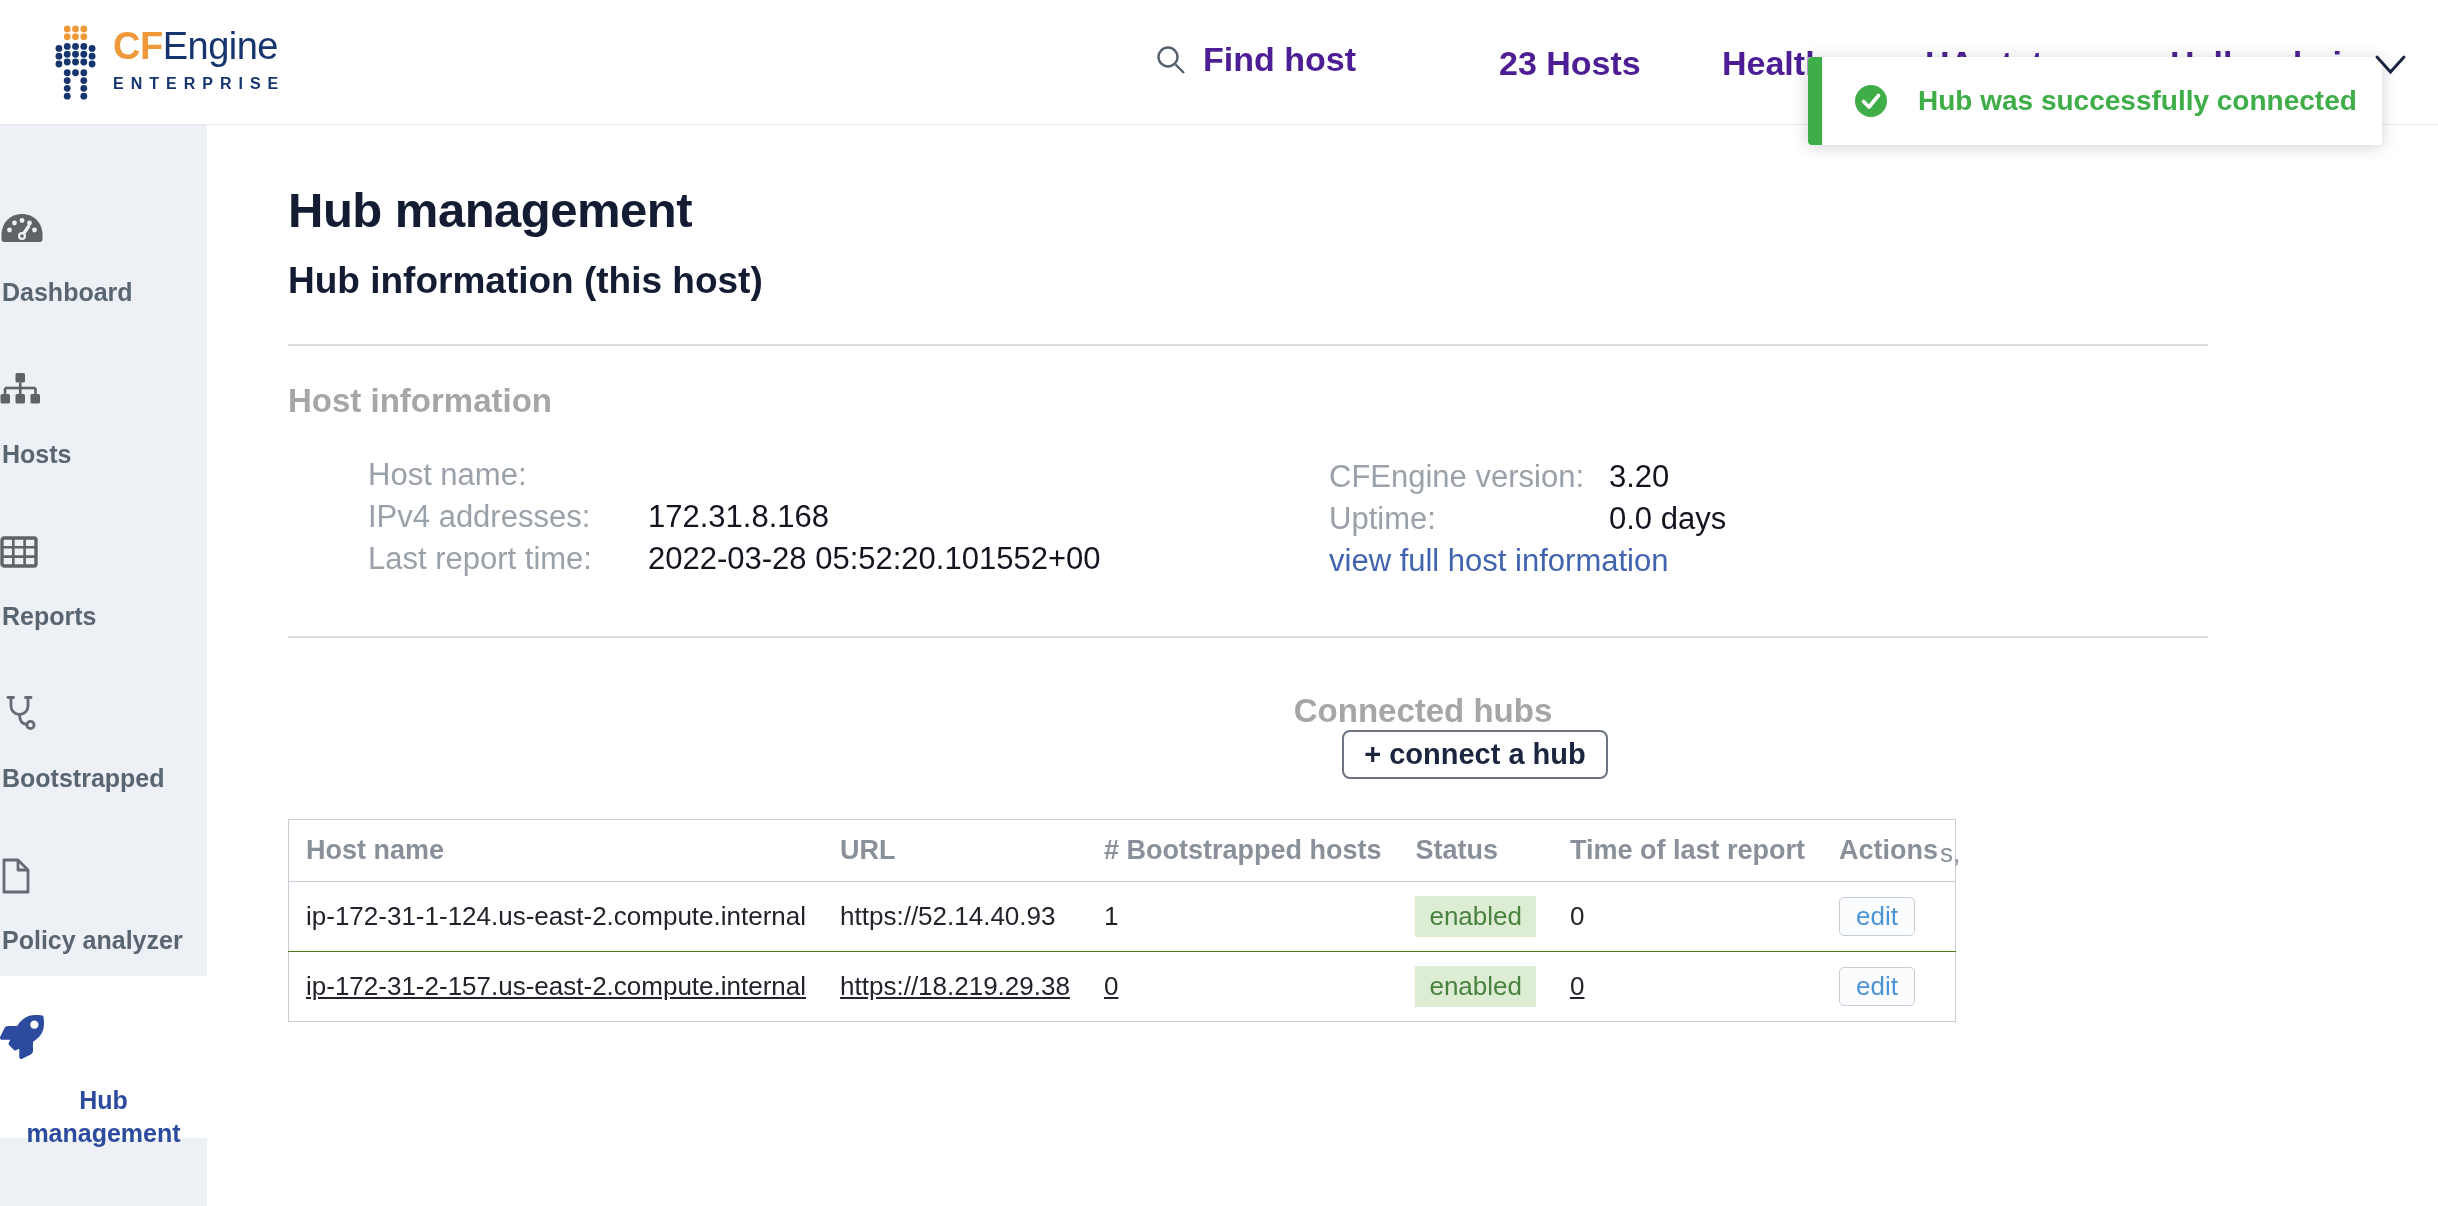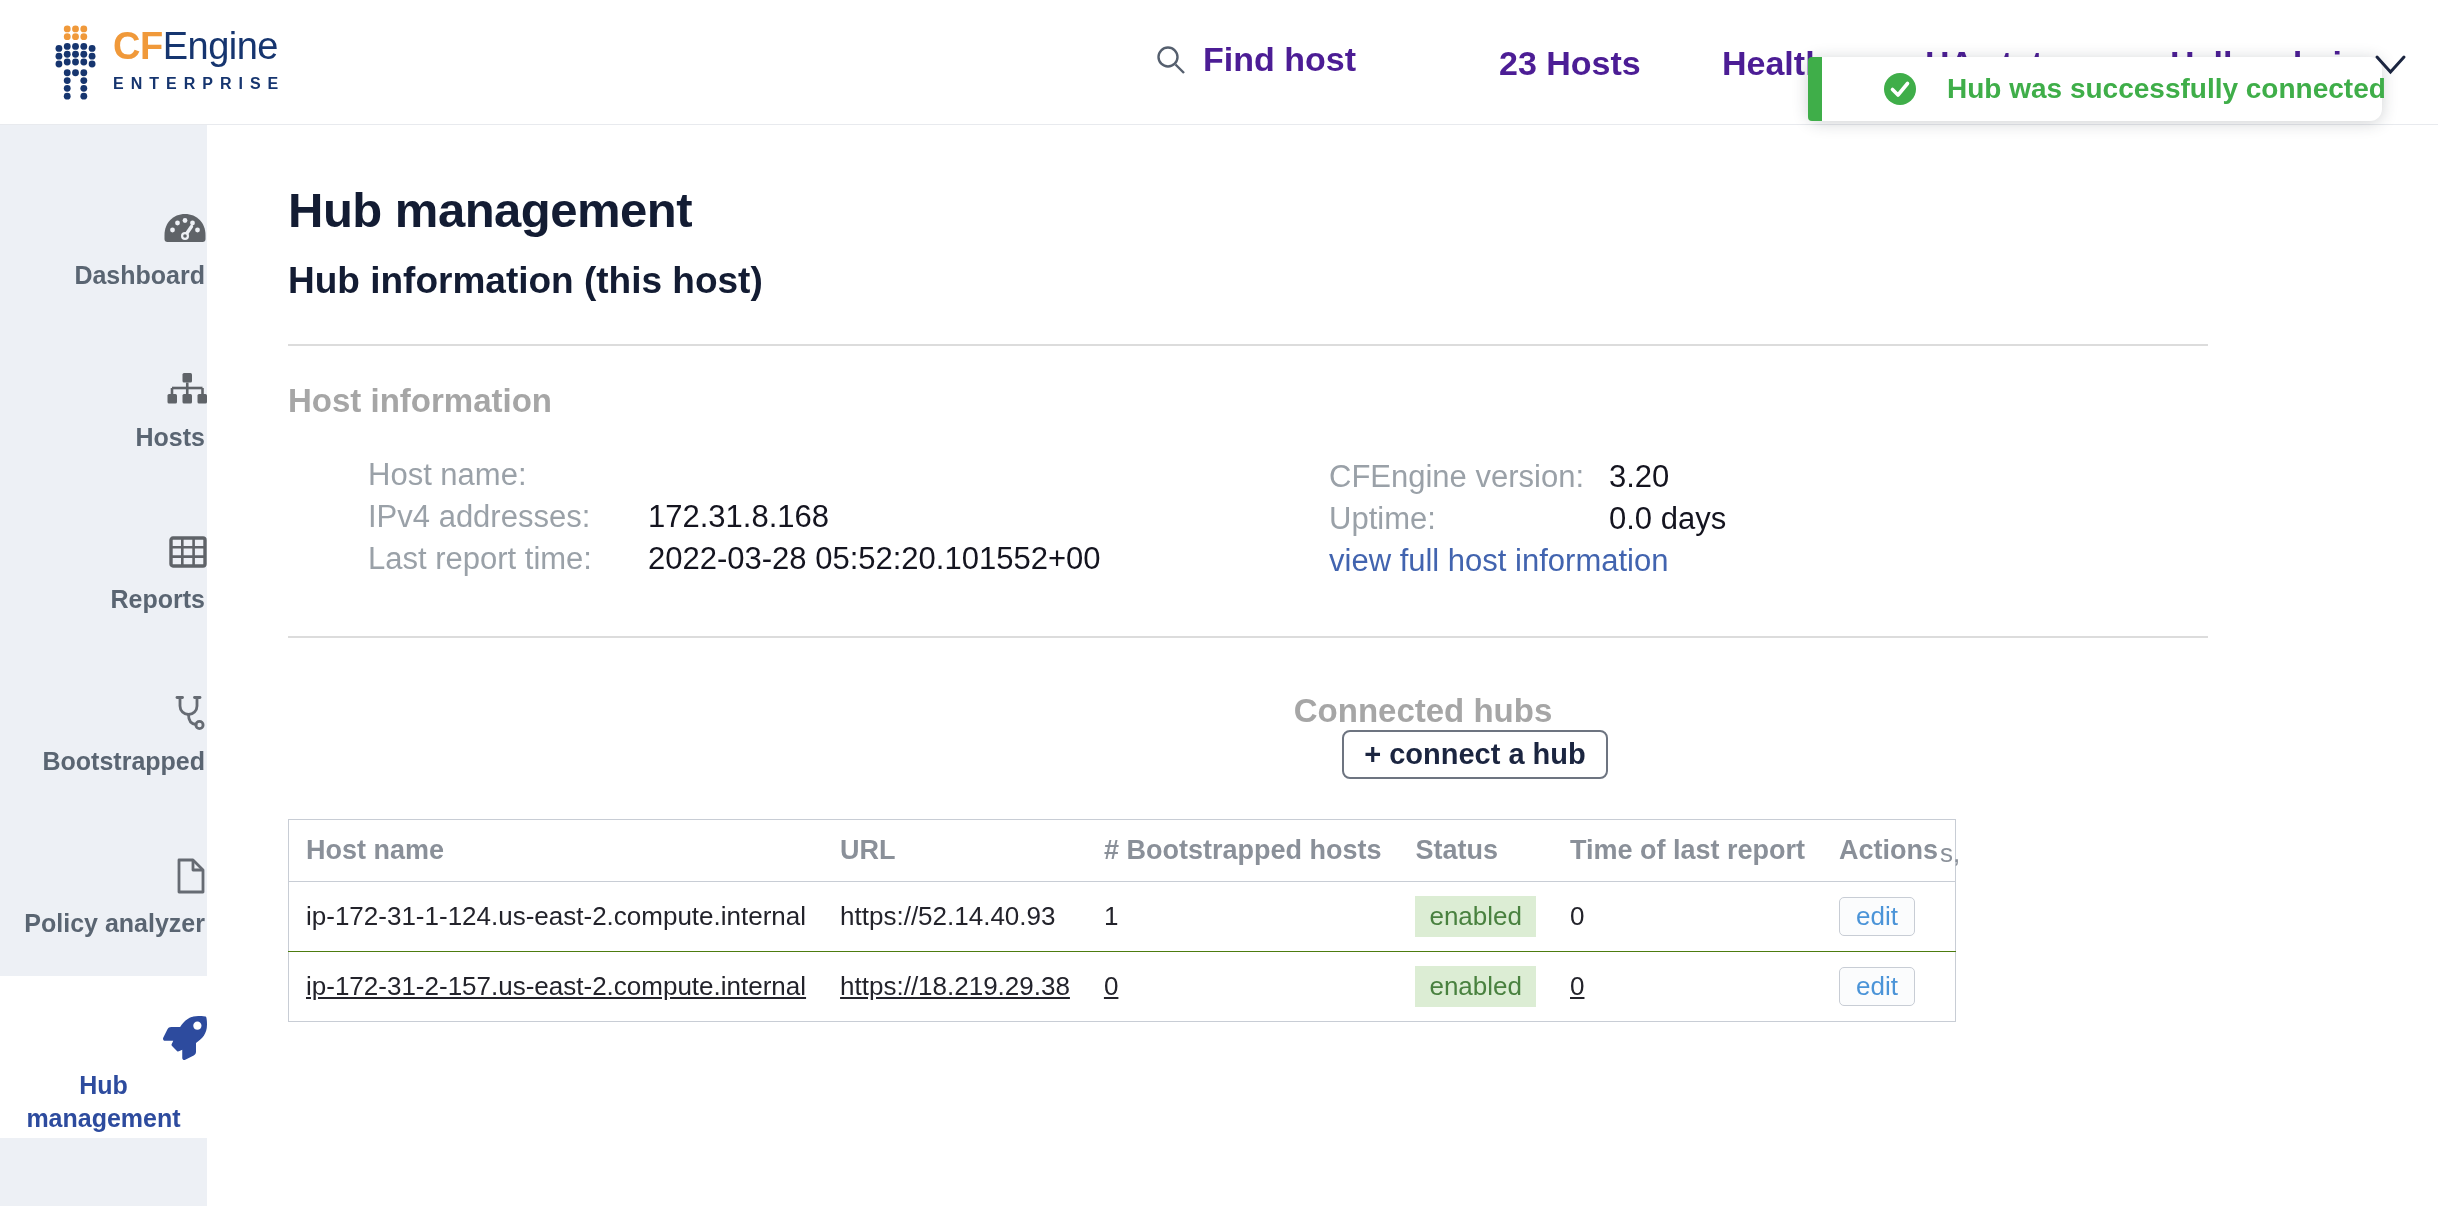--- a/index.html
+++ b/index.html
@@ -20,28 +20,28 @@
   .nav-item { position: absolute; top: 44px; font-size: 34px; font-weight: 600; color: #4c1d95; white-space: nowrap; cursor: pointer; text-decoration: none; }
   .find-host { left: 1155px; top: 40px; display: flex; align-items: center; gap: 16px; }
   .find-host .search-svg { width: 32px; height: 32px; }
   .nav-hosts { left: 1499px; }
   .nav-health { left: 1722px; }
   .nav-ha { left: 1925px; }
   .nav-user { left: 2170px; }
   .nav-chevron { position: absolute; left: 2374px; top: 54px; width: 33px; height: 22px; z-index: 40; cursor: pointer; }
 
   
-  .toast { position: absolute; left: 1808px; top: 57px; width: 574px; height: 64px; background: #ffffff; border-radius: 12px; box-shadow: 0 2px 16px rgba(40,50,60,0.22); z-index: 20; display: flex; align-items: center; cursor: pointer; padding-left: 29px; }
+  .toast { position: absolute; left: 1808px; top: 57px; width: 574px; height: 88px; background: #ffffff; border-radius: 2px; box-shadow: 0 2px 16px rgba(40,50,60,0.22); z-index: 20; display: flex; align-items: center; cursor: pointer; }
   .toast-bar { position: absolute; left: 0; top: 0; bottom: 0; width: 14px; background: #3fae49; border-radius: 4px 0 0 4px; }
   .toast-check { margin-left: 46px; width: 34px; height: 34px; flex: none; }
   .toast-msg { margin-left: 30px; font-size: 28px; font-weight: 600; color: #3fae49; white-space: nowrap; }
 
   
   .sidebar { position: absolute; left: 0; top: 125px; width: 207px; height: 1081px; background: #edf0f5; padding-top: 41px; }
-  .side-item { height: 162px; padding-top: 39px; display: flex; flex-direction: column; align-items: flex-end; cursor: pointer; }
+  .side-item { height: 162px; padding-top: 39px; display: flex; flex-direction: column; align-items: flex-start; cursor: pointer; gap: 17px; }
   .side-item .icon-box { height: 46px; display: flex; align-items: center; justify-content: center; }
   .side-label { margin-top: 8px; padding: 0 2px; font-size: 25px; font-weight: 600; color: #5a6572; text-align: center; line-height: 1.3; }
   .side-item.active { background: #ffffff; }
   .side-item.active .side-label { color: #2d4b9e; }
 
   
   .main { position: absolute; left: 207px; top: 125px; width: 2231px; height: 1081px; background: #ffffff; }
   .page-title { margin: 55px 0 0 81px; font-size: 49px; line-height: 60px; font-weight: 800; letter-spacing: -0.5px; color: #131c33; }
   .page-subtitle { margin: 18px 8px 0 81px; font-size: 37px; line-height: 46px; font-weight: 800; color: #131c33; }
   .divider { margin-left: 81px; width: 1920px; border: none; border-top: 2px solid #dcdcdc; }

